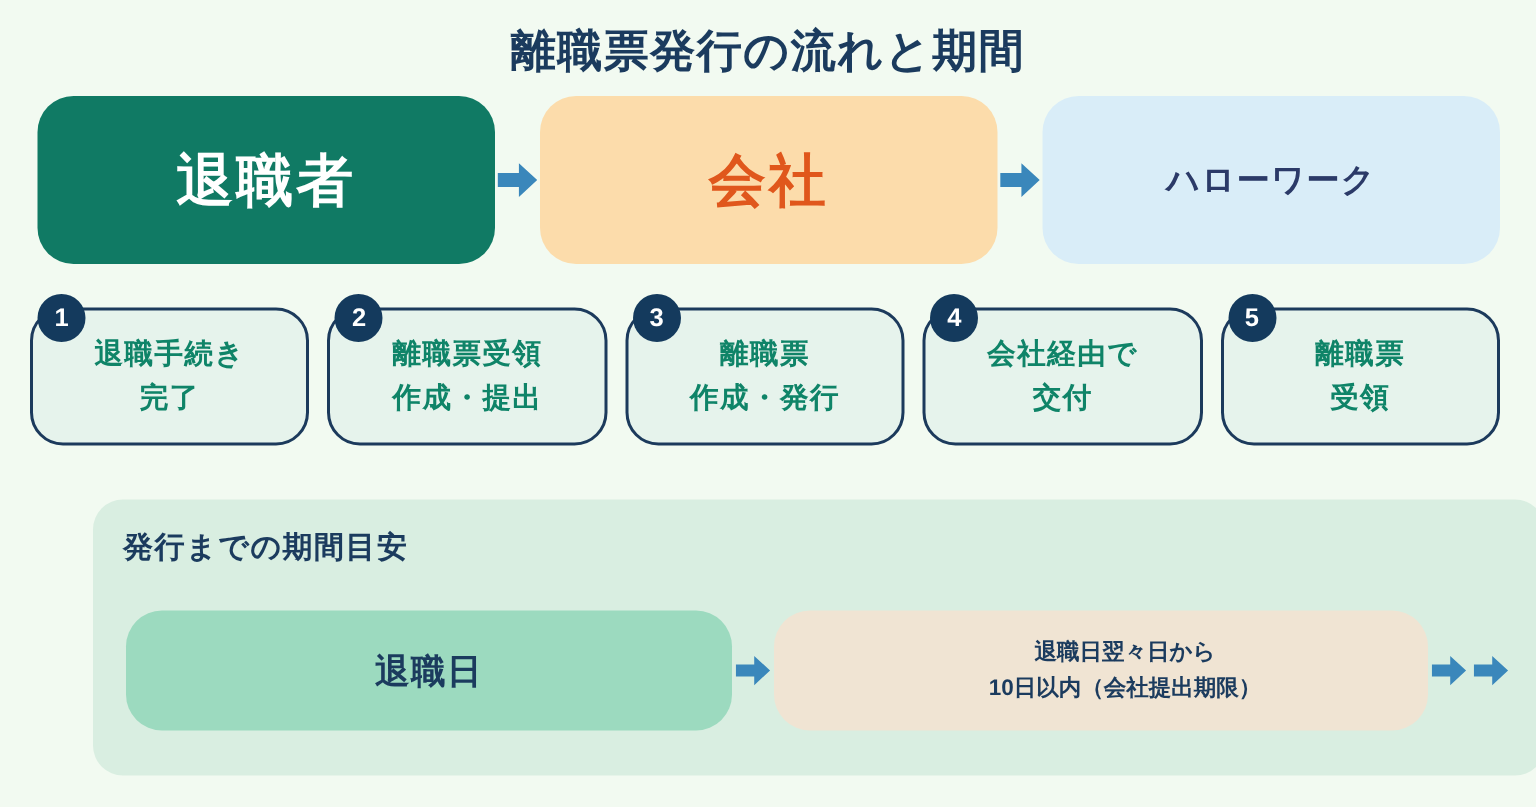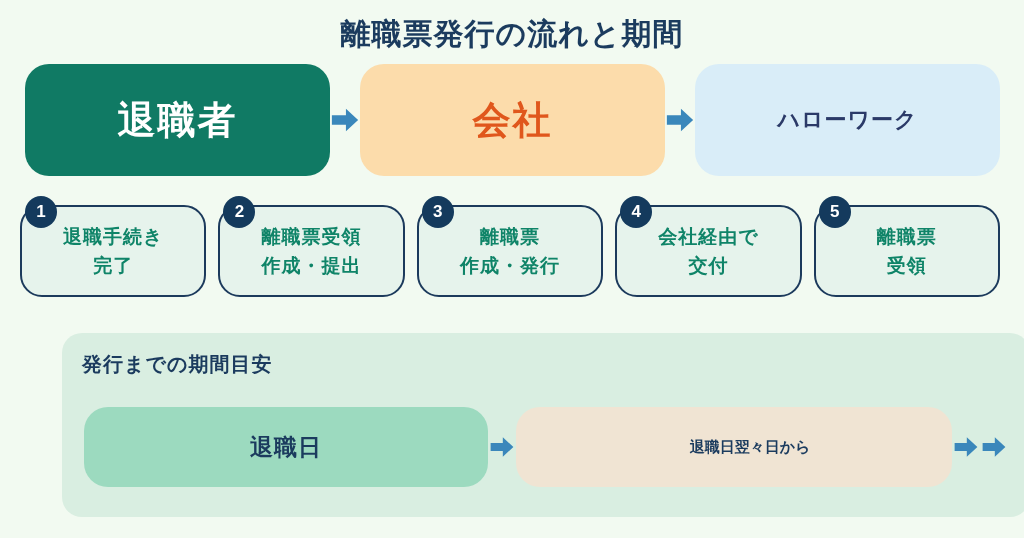--- a/index.html
+++ b/index.html
@@ -172,20 +172,21 @@
         <div class="t-line big">退職日</div>
 
       </div>
       <div class="arrow-cell-sm">
         <svg class="arrow-icon" width="26" height="26" viewBox="0 0 32 32" aria-hidden="true">
           <path d="M2 11 L17 11 L17 4 L30 16 L17 28 L17 21 L2 21 Z"></path>
         </svg>
       </div>
       <div class="t-box t-beige">
         <div class="t-line">退職日翌々日から</div>
+        <div class="t-line">10日以内（会社提出期限）</div>
       </div>
       <div class="arrow-cell-sm">
         <svg class="arrow-icon" width="26" height="26" viewBox="0 0 32 32" aria-hidden="true">
           <path d="M2 11 L17 11 L17 4 L30 16 L17 28 L17 21 L2 21 Z"></path>
         </svg>
       </div>
       <div class="arrow-cell-sm">
         <svg class="arrow-icon" width="26" height="26" viewBox="0 0 32 32" aria-hidden="true">
           <path d="M2 11 L17 11 L17 4 L30 16 L17 28 L17 21 L2 21 Z"></path>
         </svg>

